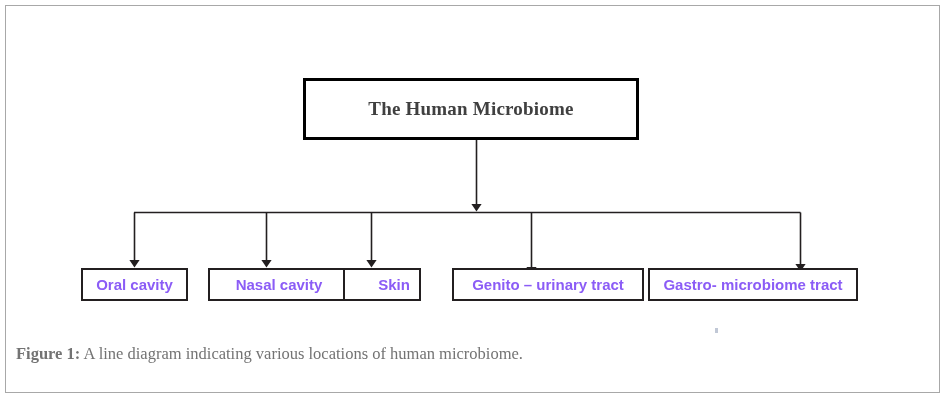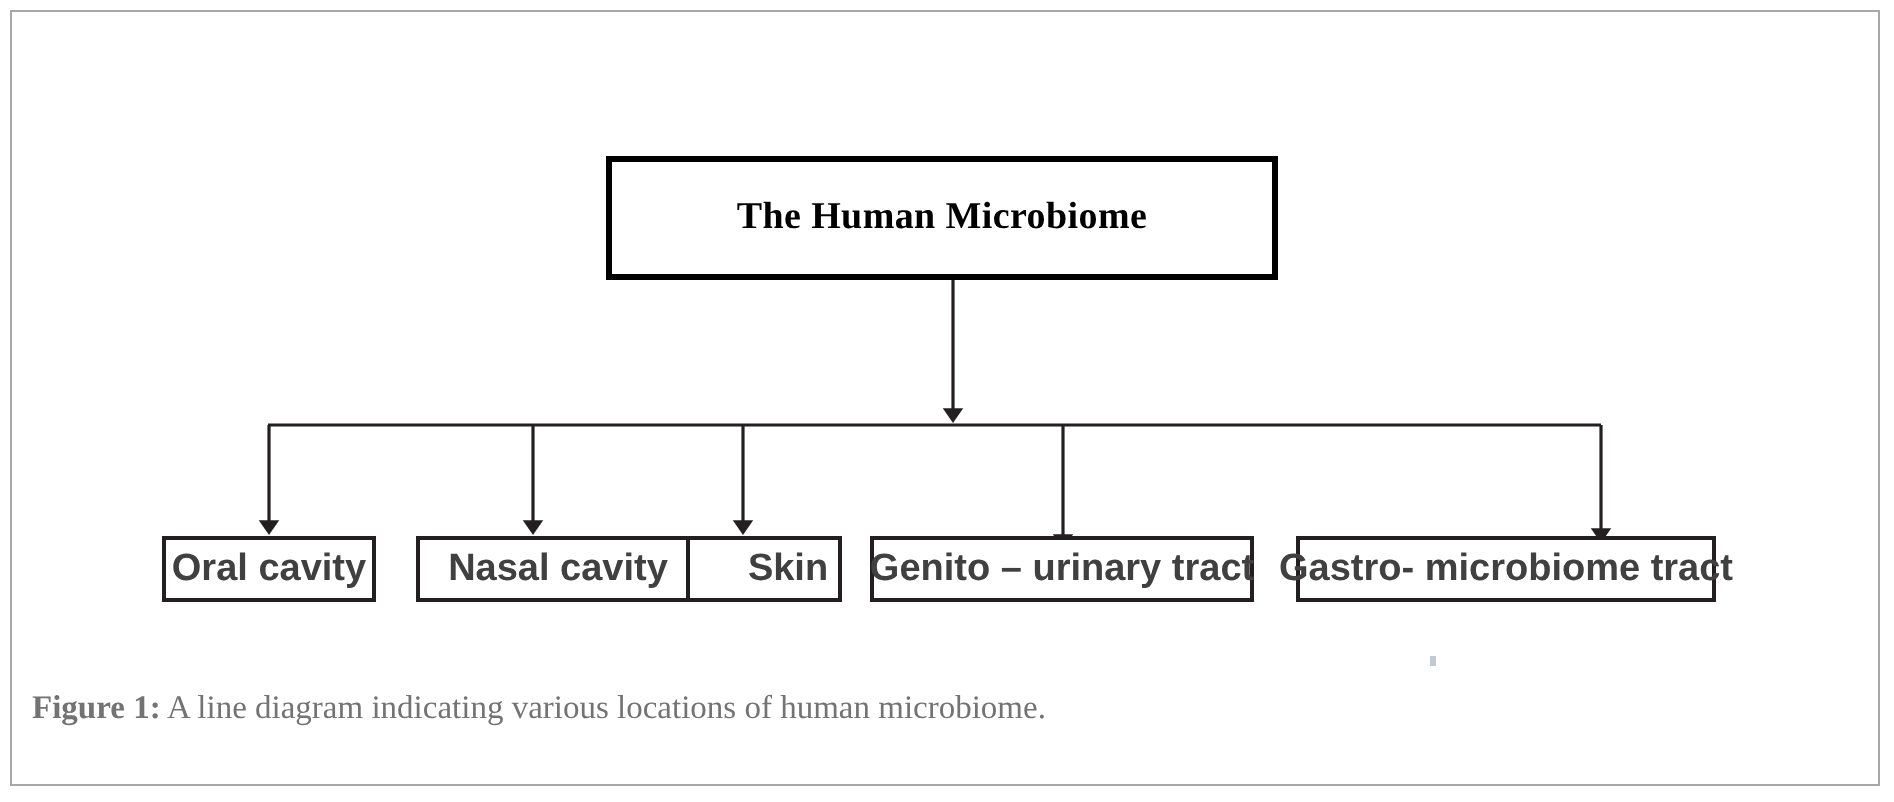--- a/index.html
+++ b/index.html
@@ -38,21 +38,21 @@
     box-sizing: border-box;
     background: #ffffff;
     display: flex;
     align-items: center;
     justify-content: center;
   }
   .root-label {
     font-family: "Liberation Serif", serif;
     font-weight: bold;
     font-size: 19px;
-    color: #000000;
+    color: #404040;
     letter-spacing: 0.2px;
     white-space: nowrap;
   }
   
   .connector-layer {
     position: absolute;
     left: 0;
     top: 0;
     width: 947px;
     height: 401px;
@@ -66,28 +66,28 @@
     border: 2px solid #231f20;
     box-sizing: border-box;
     background: #ffffff;
     display: flex;
     align-items: center;
     justify-content: center;
   }
   .leaf-label {
     font-family: "Liberation Sans", sans-serif;
     font-weight: bold;
-    font-size: 19px;
-    color: #404040;
+    font-size: 15px;
+    color: #8b5cf6;
     white-space: nowrap;
   }
   .leaf-1 { left: 81px;  width: 107px; }
   .leaf-2 { left: 208px; width: 142px; }
   .leaf-3 { left: 343px; width: 78px; padding-left: 24px;  }
-  .leaf-4 { left: 435px; width: 192px; }
+  .leaf-4 { left: 452px; width: 192px; }
   .leaf-5 { left: 648px; width: 210px; }
   
   .caption {
     position: absolute;
     left: 16px;
     top: 344px;
     font-family: "Liberation Serif", serif;
     font-size: 16.5px;
     color: #737373;
     white-space: nowrap;

